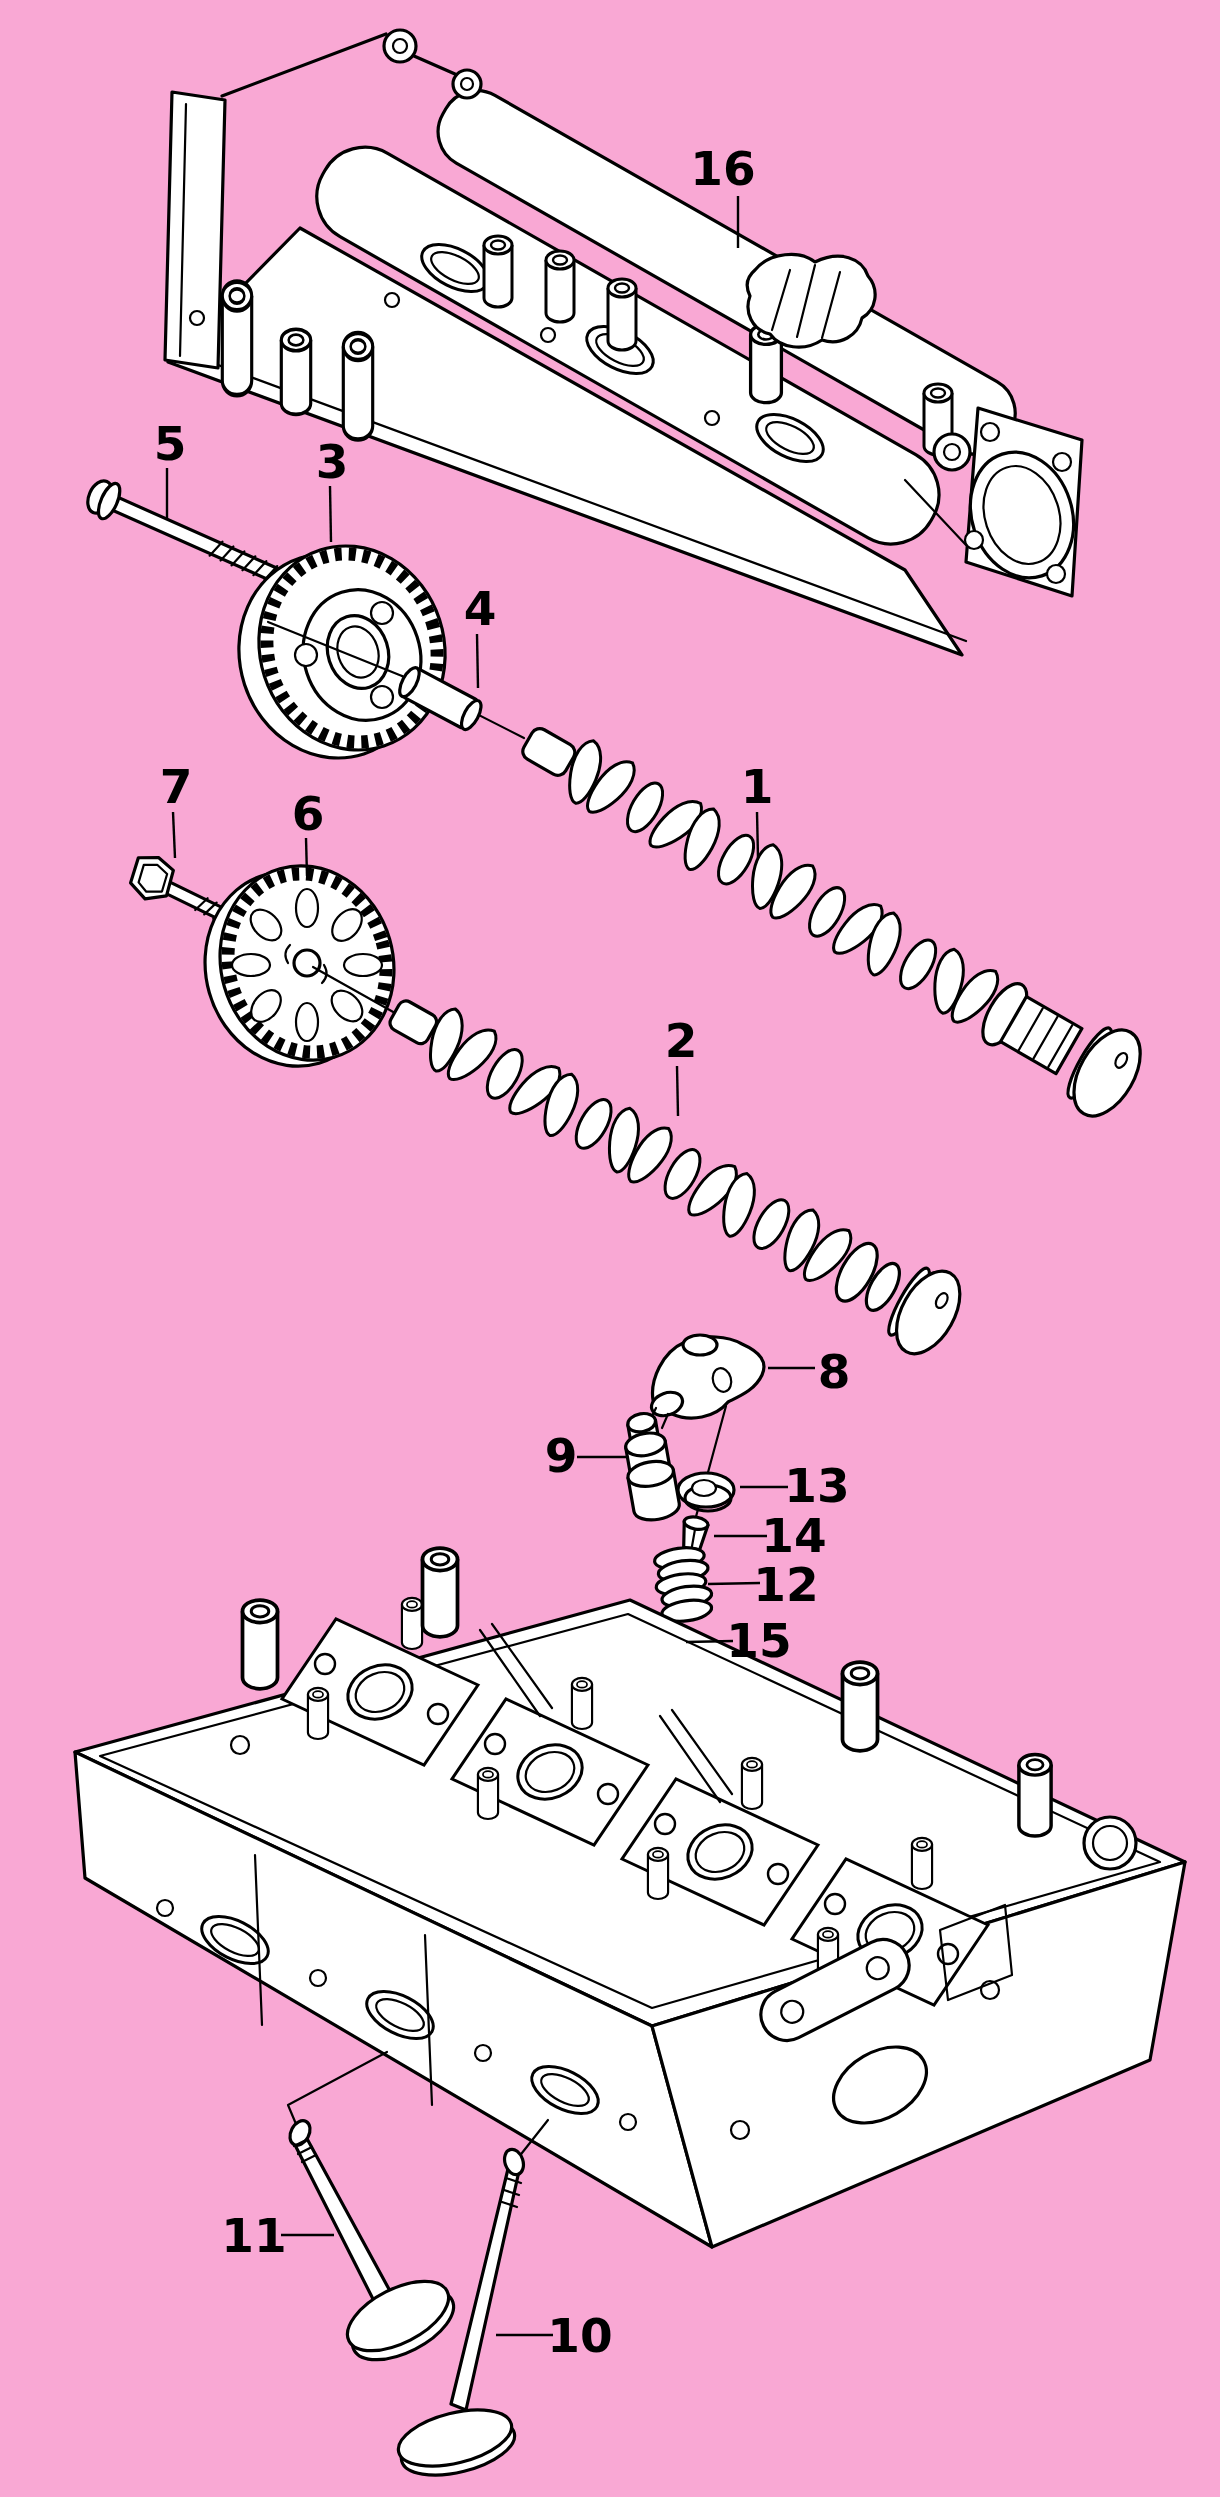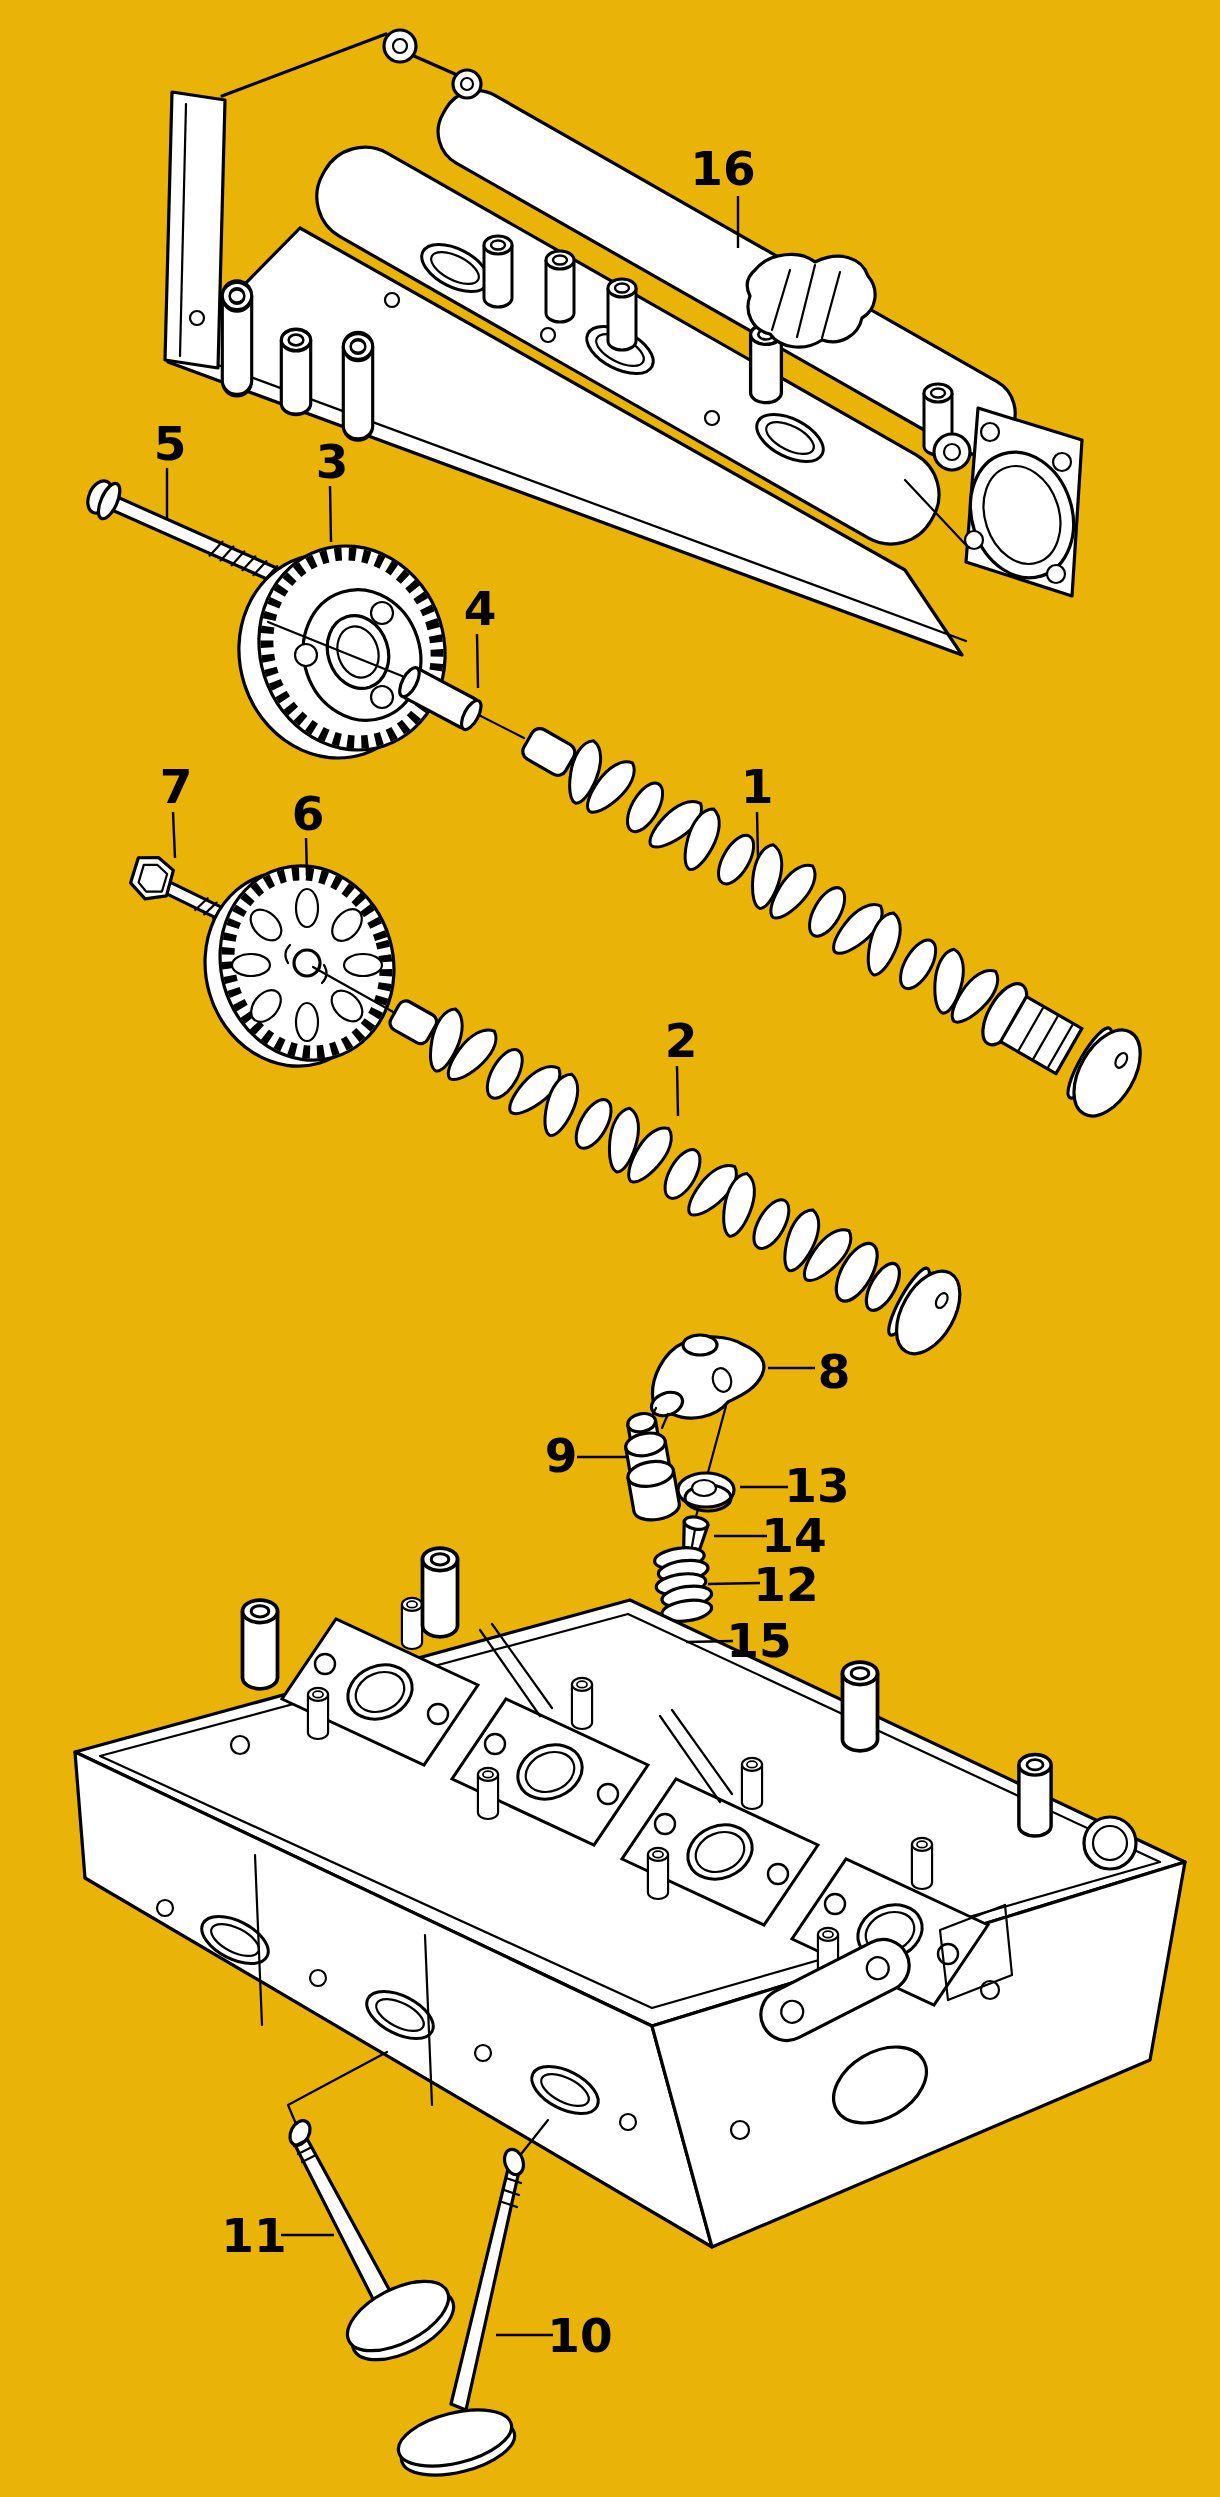--- a/index.html
+++ b/index.html
@@ -1,16 +1,16 @@
 <!DOCTYPE html>
 <html><head>
 <meta charset="utf-8">
 <style>
   html,body{margin:0;padding:0;background:#ffffff;}
-  main{width:1220px;height:2497px;position:relative;background:#eab308;overflow:hidden;}
+  main{width:1220px;height:2497px;position:relative;background:#f9a8d4;overflow:hidden;}
   svg{display:block;}
   .part{stroke:#000;stroke-width:3.2;fill:#fff;stroke-linejoin:round;stroke-linecap:round;}
   .part-nf{stroke:#000;stroke-width:3.2;fill:none;stroke-linejoin:round;stroke-linecap:round;}
   .thin{stroke:#000;stroke-width:2.2;fill:none;stroke-linejoin:round;stroke-linecap:round;}
   .thinw{stroke:#000;stroke-width:2.2;fill:#fff;stroke-linejoin:round;stroke-linecap:round;}
   .teeth{fill:none;stroke:#000;stroke-width:13;stroke-dasharray:7 7;}
   .leader{fill:none;stroke:#000;stroke-width:2.4;}
   .callout-num{font-family:"DejaVu Sans",sans-serif;font-weight:bold;font-size:47px;fill:#000;text-anchor:middle;}
 </style>
 </head>

